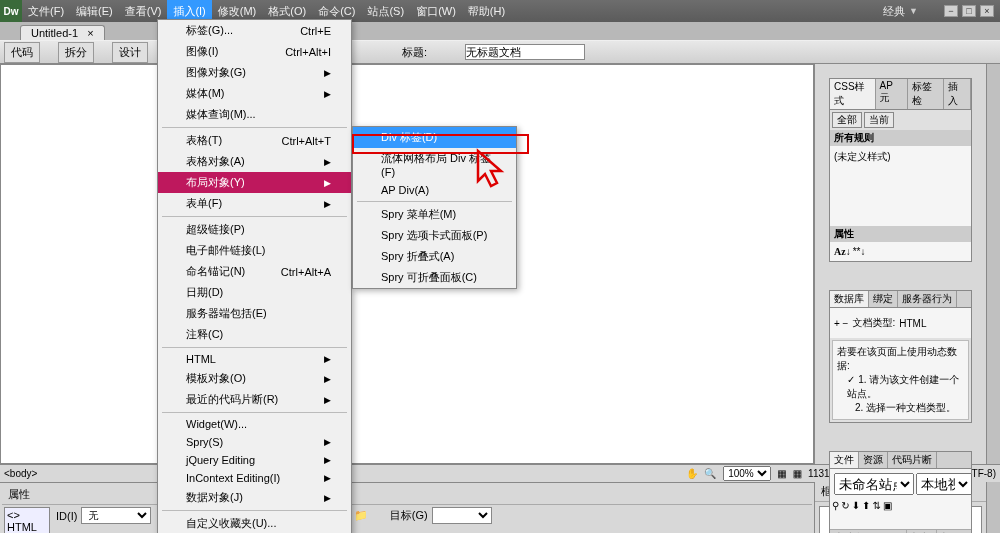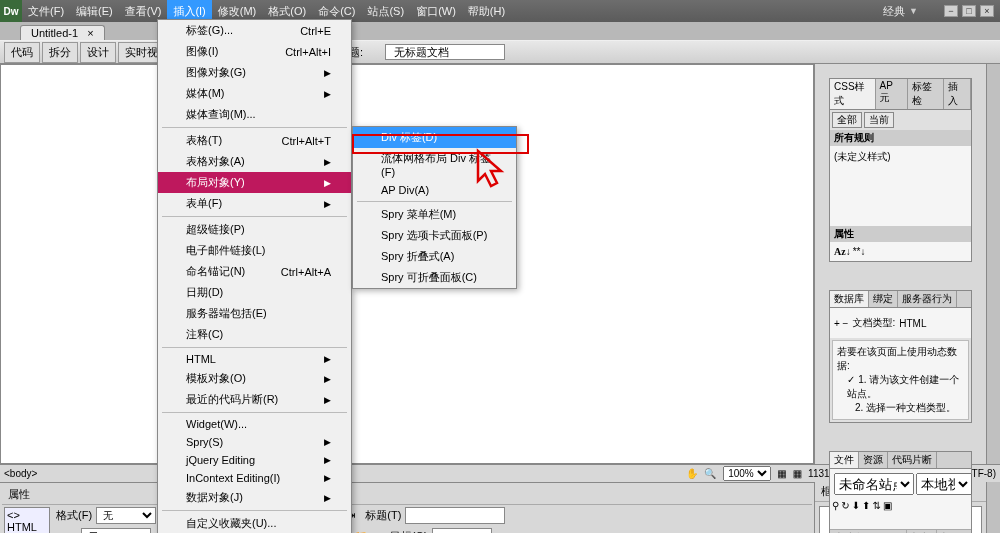--- a/index.html
+++ b/index.html
@@ -7,24 +7,24 @@
   .logo { width: 22px; height: 14px; background: #3a6a3a; color: #fff; font-weight: bold; display: flex; align-items: center; justify-content: center; font-size: 10px; }
   .menubar { height: 22px; background: linear-gradient(#6d6d6d,#5b5b5b); display: flex; align-items: center; color: #eee; font-size: 11px; }
   .menubar > div { padding: 0 6px; height: 100%; display: flex; align-items: center; }
   .menubar .active-menu { background: #3399ff; color: #fff; }
   .menubar-right { margin-left: auto; display: flex; align-items: center; gap: 4px; padding-right: 6px; }
   .win-ctrl { width: 14px; height: 12px; border: 1px solid #999; display: flex; align-items: center; justify-content: center; background: #d0d0d0; color: #333; font-size: 9px; }
   
   .doc-tabs { height: 18px; background: #b8b8b8; display: flex; align-items: flex-end; }
   .doc-tab { background: #e8e8e8; border: 1px solid #888; border-bottom: none; padding: 1px 10px; font-size: 11px; border-radius: 3px 3px 0 0; margin-left: 20px; }
   
-  .toolbar { height: 24px; background: linear-gradient(#e8e8e8,#d0d0d0); border-top: 1px solid #f0f0f0; border-bottom: 1px solid #888; display: flex; align-items: center; padding: 0 4px; gap: 2px; }
+  .toolbar { height: 24px; background: linear-gradient(#e8e8e8,#d0d0d0); border-top: 1px solid #f0f0f0; border-bottom: 1px solid #888; display: flex; align-items: center; padding: 0 4px; gap: 18px; }
   .tb-btn { padding: 2px 6px; font-size: 11px; border: 1px solid transparent; }
   .tb-btn.bordered { border: 1px solid #999; background: #e0e0e0; }
-  .addr-field { margin-left: 20px; border: 1px solid #888; background: #fff; padding: 1px 8px; font-size: 11px; width: 120px; }
+  .addr-field { margin-left: 20px; border: 1px solid #888; background: #fff; padding: 1px 0; font-size: 11px; width: 120px; }
   
   .main { display: flex; height: 400px; position: relative; }
   .canvas { flex: 1; background: #fff; border: 1px solid #888; position: relative; }
   .right-dock { width: 172px; background: #d8d8d8; display: flex; flex-direction: column; border-left: 1px solid #888; }
   .vert-label { width: 14px; background: #c0c0c0; border-left: 1px solid #888; }
   
   .panel { border: 1px solid #888; margin: 14px; background: #e0e0e0; }
   .panel-tabs { display: flex; background: #d0d0d0; border-bottom: 1px solid #888; font-size: 10px; }
   .panel-tab { padding: 1px 4px; border-right: 1px solid #999; }
   .panel-tab.active { background: #f0f0f0; }
@@ -311,34 +311,20 @@
 <div class="bottom-panels">
   <div class="prop-panel" style="flex:1">
     <div class="prop-header">属性</div>
     <div style="display:flex">
       <div style="width:50px;display:flex;flex-direction:column;gap:2px;padding:2px">
         <div style="border:1px solid #888;padding:1px 2px;background:#eef">&lt;&gt; <span>HTML</span></div>
 
       </div>
       <div style="flex:1">
         <div class="prop-row">
-          <label>格式(F)</label>
-          <select style="width:60px"><option>无</option></select>
-          <label style="margin-left:30px">类</label>
-          <select style="width:70px"><option>无</option></select>
-          <span style="margin-left:6px;font-weight:bold">B</span>
-          <span style="font-style:italic">I</span>
-          <span style="margin-left:8px">≡</span>
-          <span>≡</span>
-          <span>⇤</span>
-          <span>⇥</span>
-          <label style="margin-left:6px">标题(T)</label>
-          <input style="width: 100px;">
-        </div>
-        <div class="prop-row">
           <label>ID(I)</label>
           <select style="width:70px"><option>无</option></select>
           <label style="margin-left:12px">链接(L)</label>
           <select style="width:130px"><option></option></select>
           <span>⊕</span>
           <span>📁</span>
           <label style="margin-left:18px">目标(G)</label>
           <select style="width:60px"><option></option></select>
         </div>
 

